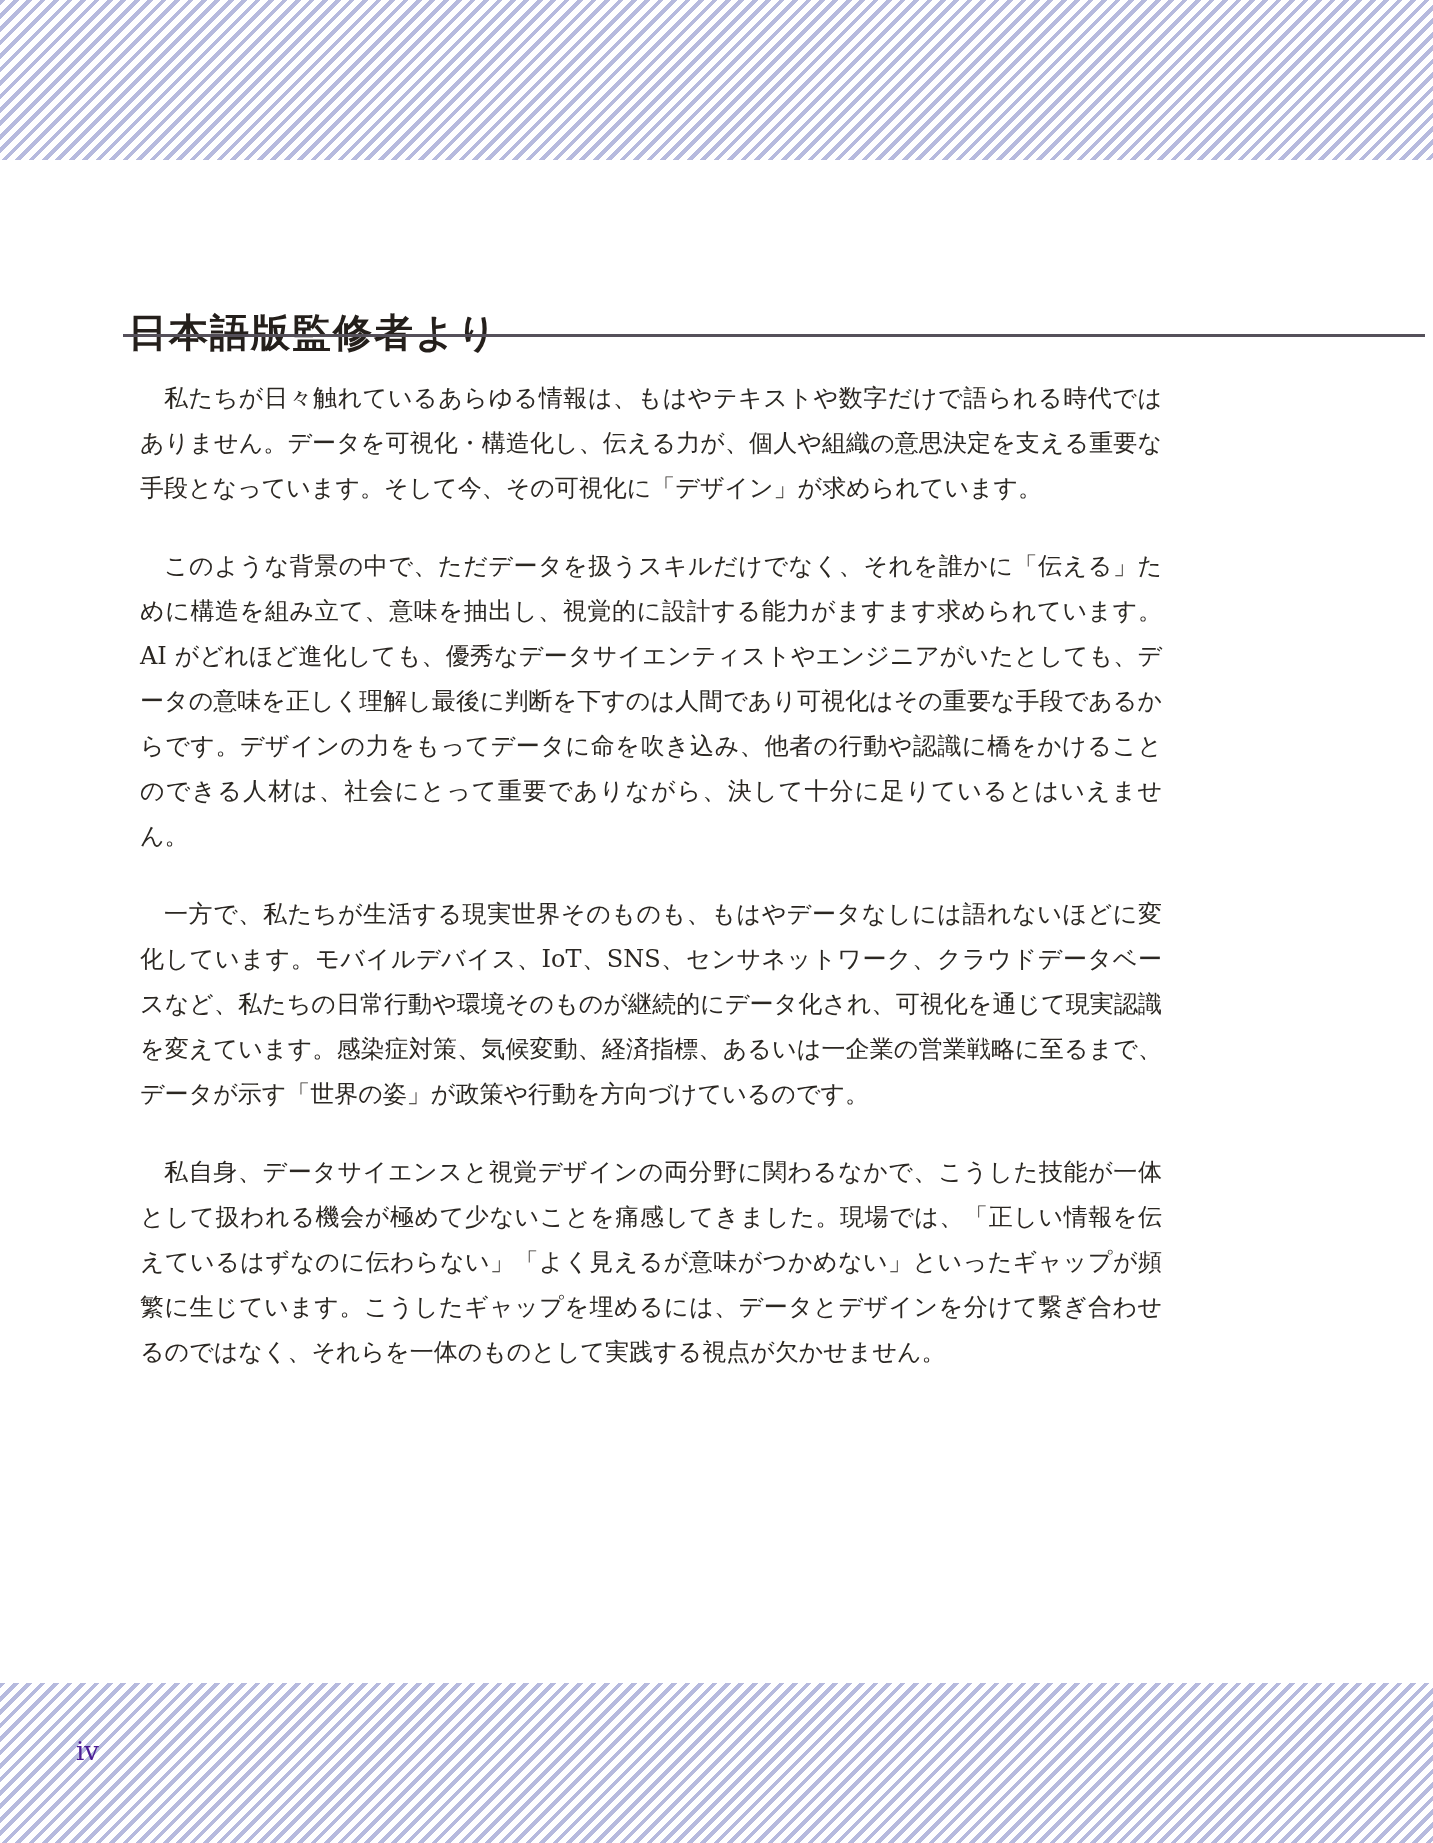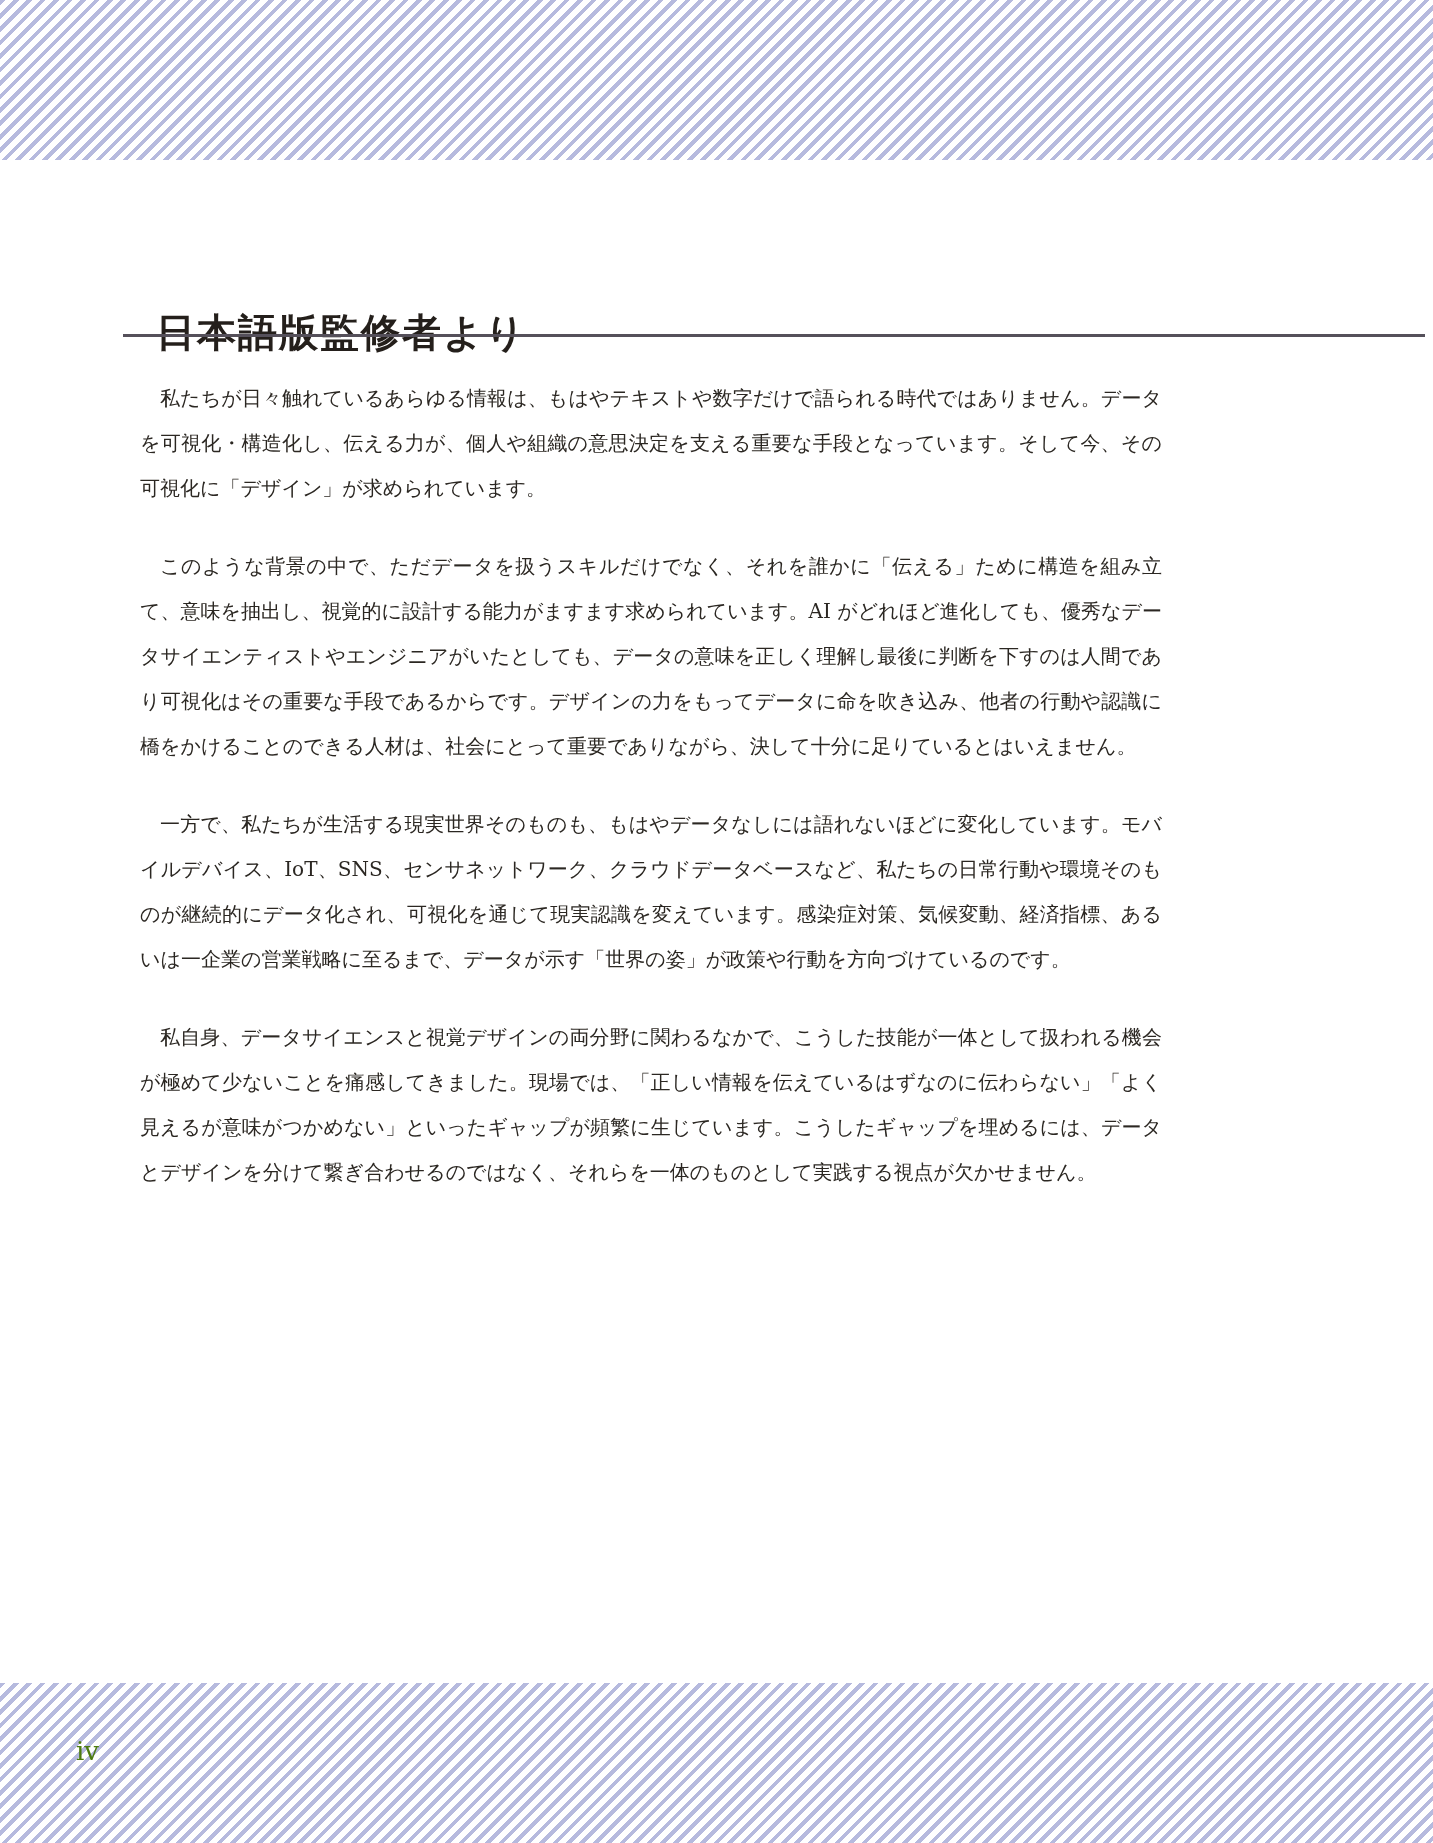--- a/index.html
+++ b/index.html
@@ -33,26 +33,26 @@
   }
   .stripe-band.bottom {
     top: 1683px;
     height: 160px;
   }
   .page-number {
     position: absolute;
     left: 76px;
     top: 1736px;
     font-size: 26px;
-    color: #4d7c0f;
+    color: #4c1d95;
     z-index: 2;
   }
   .heading {
     position: absolute;
-    left: 156px;
+    left: 128px;
     top: 280px;
     font-size: 39px;
     font-weight: bold;
     letter-spacing: 2px;
     color: #241f1b;
     white-space: nowrap;
   }
   .heading-rule {
     position: absolute;
     left: 123px;
@@ -62,21 +62,21 @@
     background: #55505a;
   }
   .body-text {
     position: absolute;
     left: 140px;
     top: 376px;
     width: 1022px;
   }
   .body-text p {
     margin: 0 0 33px 0;
-    font-size: 20px;
+    font-size: 24px;
     line-height: 45px;
     text-align: justify;
     text-indent: 1em;
     color: #2b2722;
   }
 </style>
 </head>
 <body>
 
 <div class="stripe-band top"></div>

